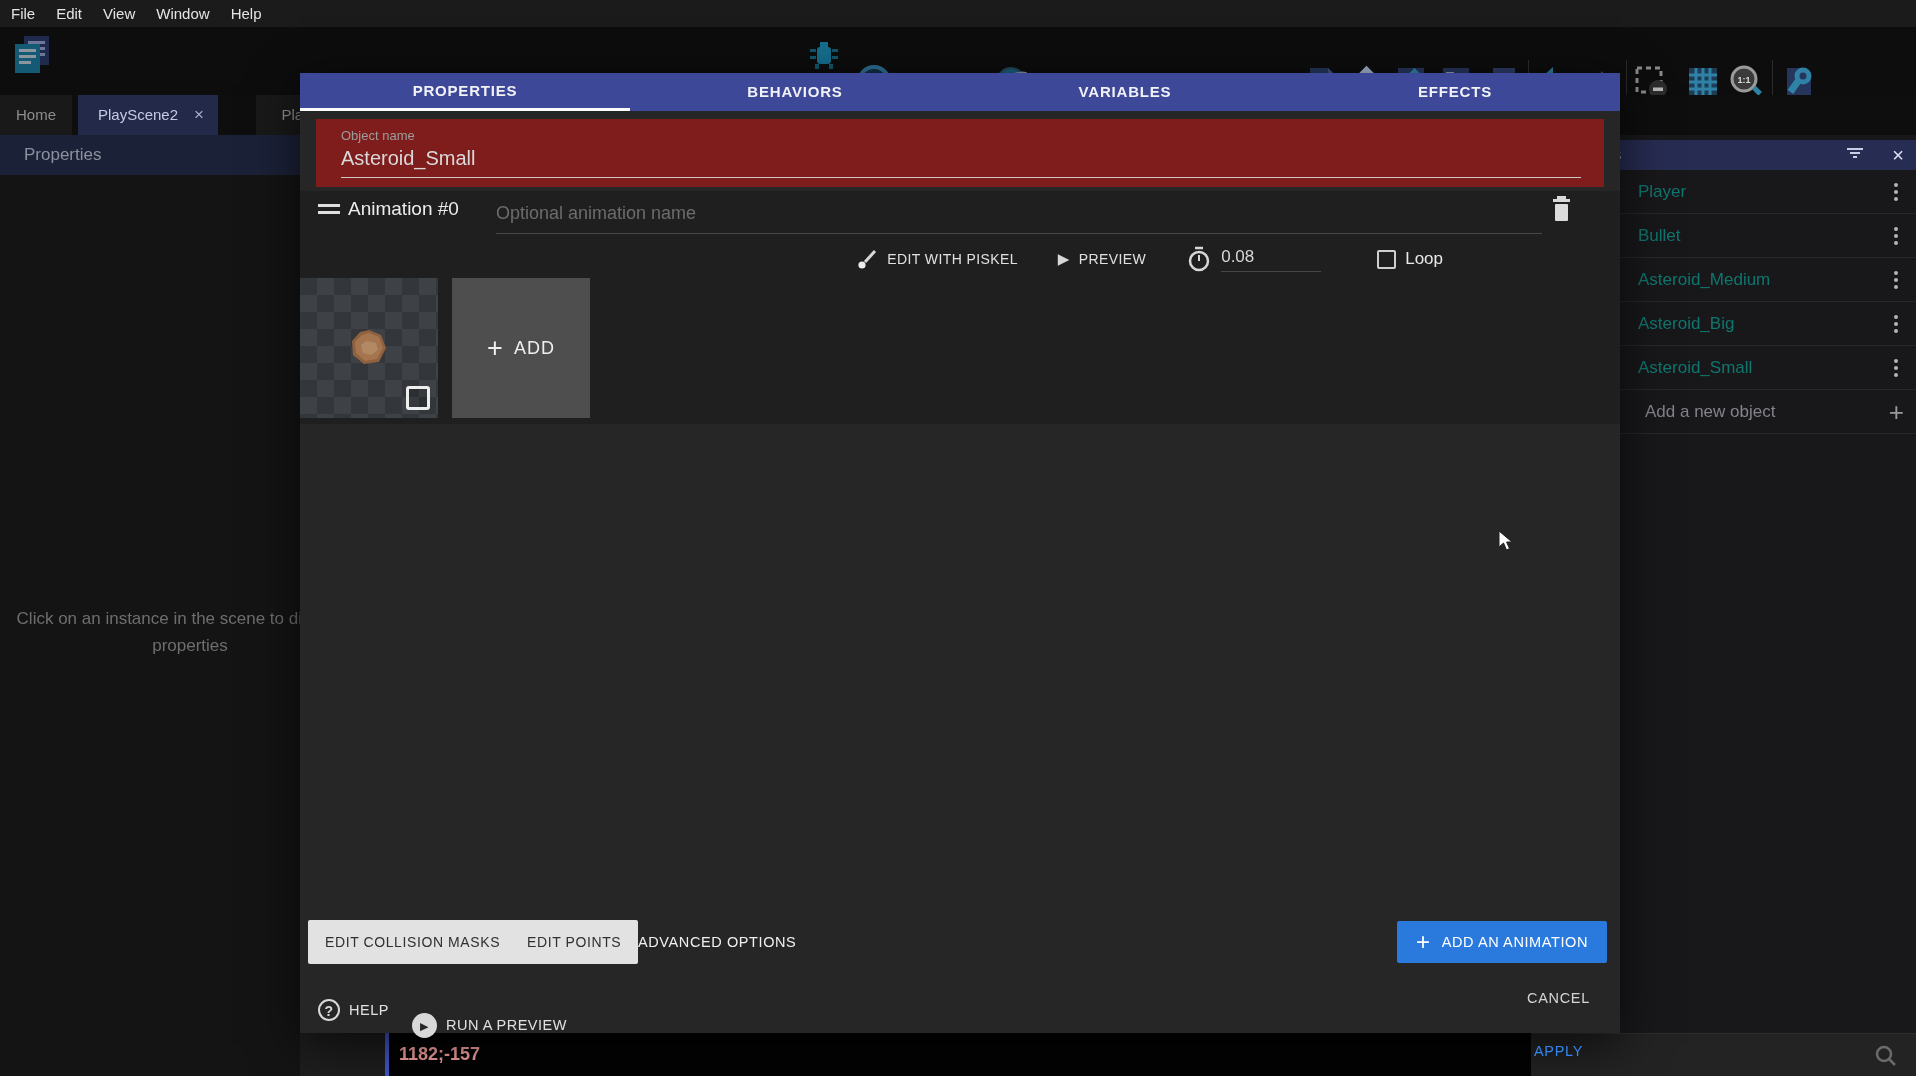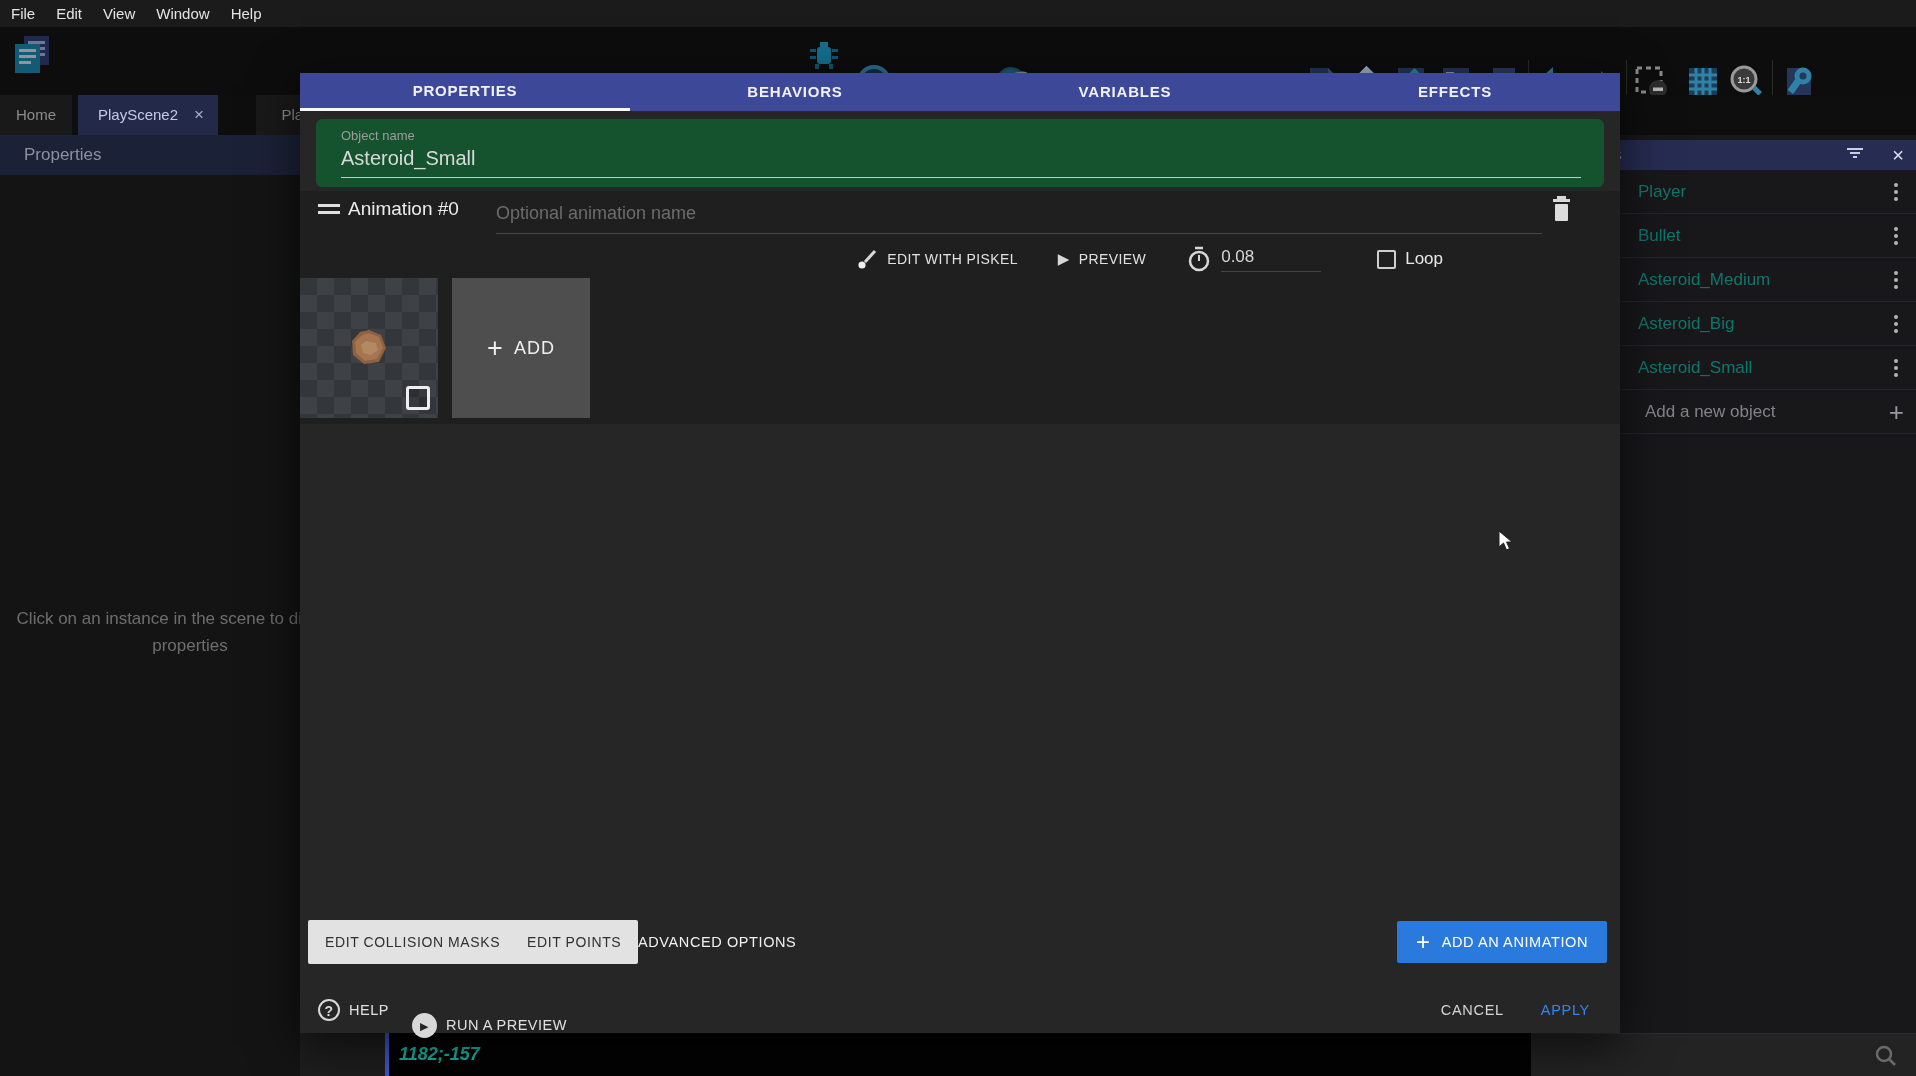--- a/index.html
+++ b/index.html
@@ -42,33 +42,33 @@
   .obj-rows { left:1620px; top:170px; width:296px; z-index:3; }
   .obj-row { position:relative; height:44px; border-bottom:1px solid #26262b; display:flex; align-items:center; padding-left:18px; color:#0f766e; font-size:17px; }
   .obj-row.add { color:#83838a; padding-left:25px; }
   .kebab { position:absolute; right:18px; top:50%; width:4px; height:4px; margin-top:-2px; border-radius:50%; background:#b5b5b5; box-shadow:0 -7px 0 #b5b5b5, 0 7px 0 #b5b5b5; }
   .plus-add-obj { position:absolute; right:12px; top:0; line-height:44px; color:#9a9a9e; font-size:26px; font-weight:300; }
   .plus-add-obj::before { content:"+"; }
 
   
   .strip-gray { left:300px; top:1033px; width:89px; height:43px; background:#1e1e1e; z-index:3; }
   .strip-blue { left:385px; top:1033px; width:4px; height:43px; background:#3f57c9; z-index:4; }
-  .strip-black { left:389px; top:1033px; width:1142px; height:43px; background:#030303; z-index:3; color:#14b8a6; font-size:18px; font-weight:bold; line-height:43px; padding-left:10px;font-style:italic; }
+  .strip-black { left:389px; top:1033px; width:1142px; height:43px; background:#030303; z-index:3; color:#fca5a5; font-size:18px; font-weight:bold; line-height:43px; padding-left:10px; }
   .strip-search { left:1531px; top:1033px; width:385px; height:43px; background:#232323; border-top:1px solid #2e2e2e; z-index:3; }
   .strip-search input { position:absolute; left:25px; top:0; width:300px; height:42px; background:transparent; border:none; outline:none; color:#bdbdbd; font-size:17px; font-family:"Liberation Sans", sans-serif; }
   .strip-search input::placeholder { color:#5f5f5f; }
   .mag { position:absolute; right:18px; top:10px; }
 
   
   .dialog { left:300px; top:73px; width:1320px; height:960px; background:#262626; z-index:50; box-shadow:0 12px 46px rgba(0,0,0,0.65); }
   .dlg-tabs { position:absolute; left:0; top:0; width:1320px; height:38px; background:#3d4899; display:flex; }
   .dlg-tab { flex:1; text-align:center; line-height:38px; color:#f2f2f6; font-size:15px; font-weight:bold; letter-spacing:0.8px; }
   .dlg-tab.on { border-bottom:3px solid #fafafa; line-height:35px; }
 
-  .objname-paper { position:absolute; left:16px; top:46px; width:1288px; height:68px; background:#14532d; border-radius:6px; }
+  .objname-paper { position:absolute; left:16px; top:46px; width:1288px; height:68px; background:#7f1d1d; border-radius:0; }
   .objname-label { position:absolute; left:25px; top:9px; color:#9c9c9c; font-size:13px; }
   .objname-input { position:absolute; left:25px; top:28px; width:1240px; background:transparent; border:none; border-bottom:1px solid #c9c9c9; outline:none; color:#d9d9d9; font-size:20px; padding-bottom:7px; font-family:"Liberation Sans", sans-serif; }
 
   .anim-paper { position:absolute; left:0; top:118px; width:1320px; height:233px; background:#1f1f1f; }
   .drag-handle { position:absolute; left:18px; top:13px; width:22px; height:12px; }
   .drag-handle i { display:block; height:2.5px; background:#dfdfdf; margin-bottom:4.5px; }
   .anim-title { position:absolute; left:48px; top:7px; color:#ececec; font-size:19px; }
   .anim-name-input { position:absolute; left:196px; top:12px; width:1046px; background:transparent; border:none; border-bottom:1px solid #474747; outline:none; color:#d6d6d6; font-size:18px; padding-bottom:9px; font-family:"Liberation Sans", sans-serif; }
   .anim-name-input::placeholder { color:#6c6c6c; }
   .trash-btn { position:absolute; left:1250px; top:4px; width:26px; height:28px; }
@@ -93,21 +93,21 @@
   .btn-primary { position:absolute; right:13px; top:848px; height:42px; background:#2a7ade; color:#ffffff; border-radius:2px; font-size:14.5px; letter-spacing:0.6px; display:flex; align-items:center; gap:11px; padding:0 19px; }
   .btn-primary .add-plus::before { font-size:24px; }
 
   .dlg-footer2 { position:absolute; left:0; top:917px; width:1320px; height:40px; }
   .help-grp { position:absolute; left:18px; top:0; display:flex; align-items:center; gap:9px; color:#e0e0e0; font-size:14.5px; letter-spacing:0.5px; height:40px; }
   .q-circle { width:22px; height:22px; border:2.5px solid #d8d8d8; border-radius:50%; text-align:center; line-height:21px; font-size:14px; font-weight:bold; color:#d8d8d8; }
   .q-circle::before { content:"?"; }
   .runprev-grp { position:absolute; left:112px; top:15px; display:flex; align-items:center; gap:9px; color:#e0e0e0; font-size:14.5px; letter-spacing:0.5px; height:40px; }
   .run-circle { width:25px; height:25px; background:#d8d8d8; border-radius:50%; text-align:center; line-height:25px; }
   .run-circle::before { content:"▶"; color:#262626; font-size:11px; }
-  .dlg-actions { position:absolute; right:30px; top:0; height:40px; display:flex; align-items:center; gap:37px; font-size:14.5px; letter-spacing:0.7px; }
+  .dlg-actions { position:absolute; right:30px; top:0; height:40px; display:flex; align-items:center; gap:37px; font-size:14.5px; letter-spacing:0.7px;flex-direction:column; }
   .cancel-btn { color:#d4d4d4; }
   .apply-btn { color:#3584ee; }
 
   .cursor { left:1498px; top:530px; z-index:99; }
 </style>
 </head>
 <body>
 
 <div class="app">
 

